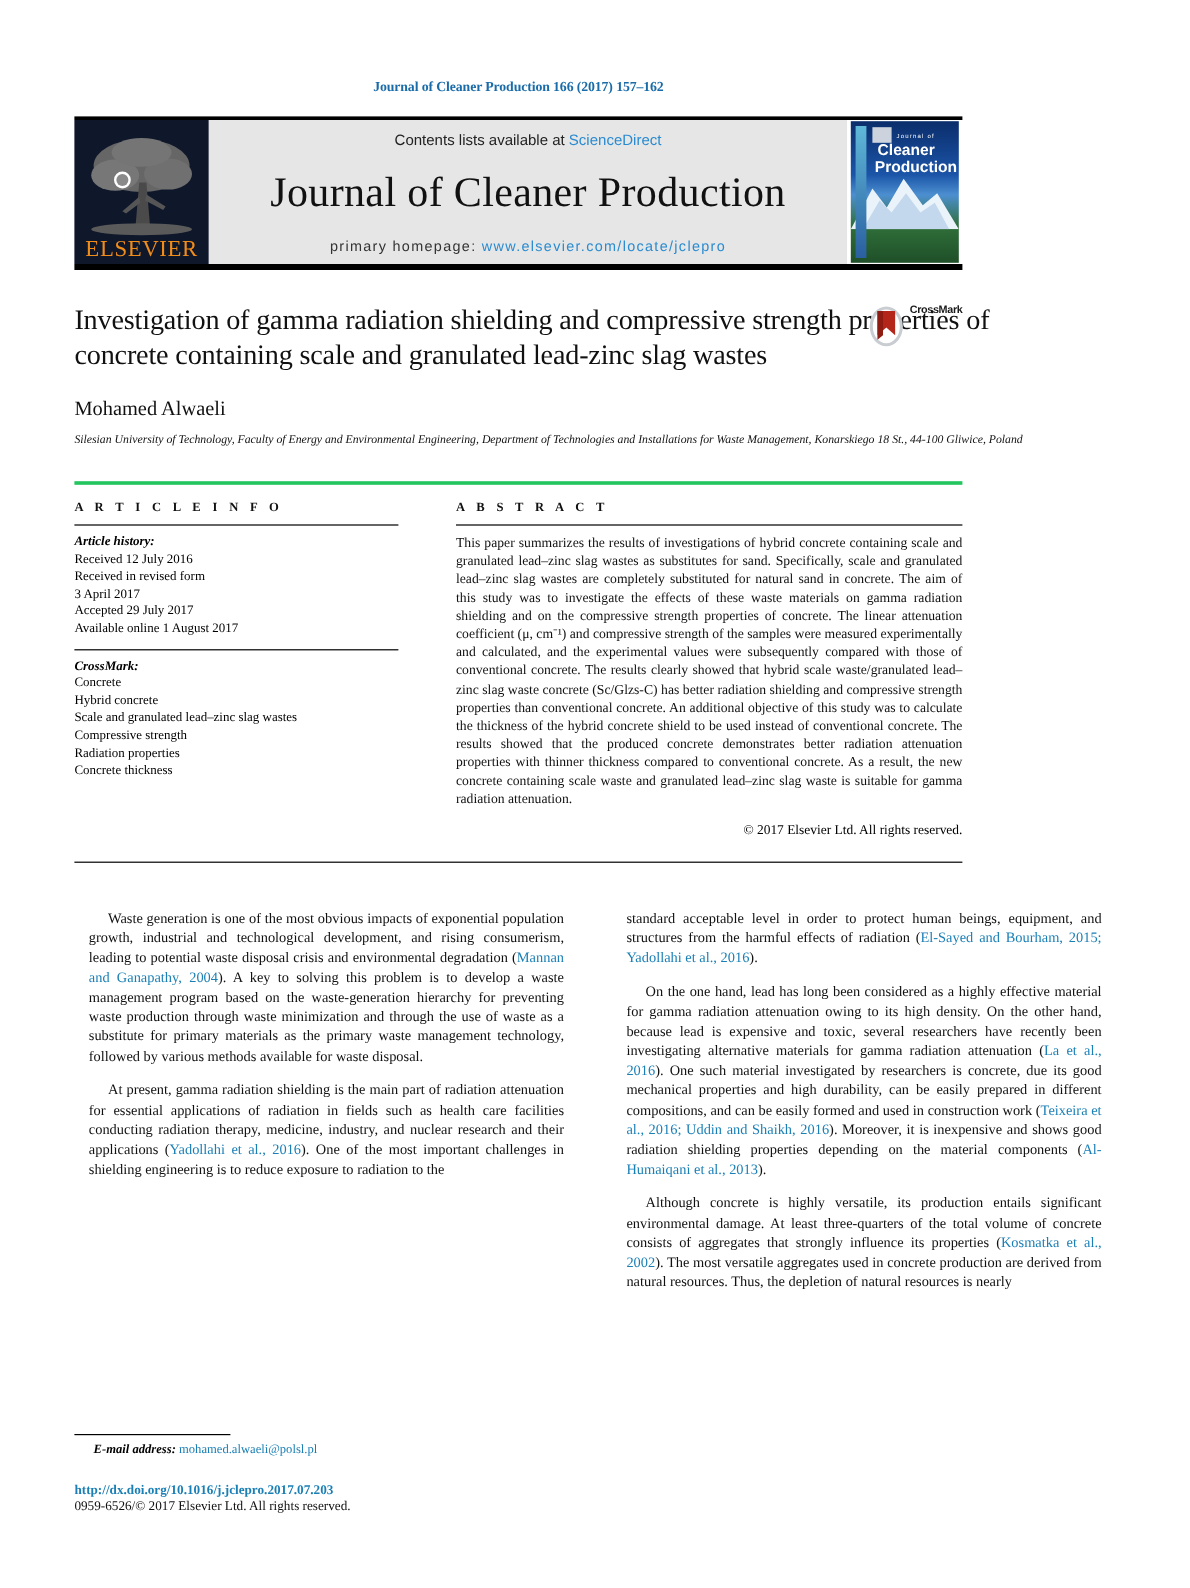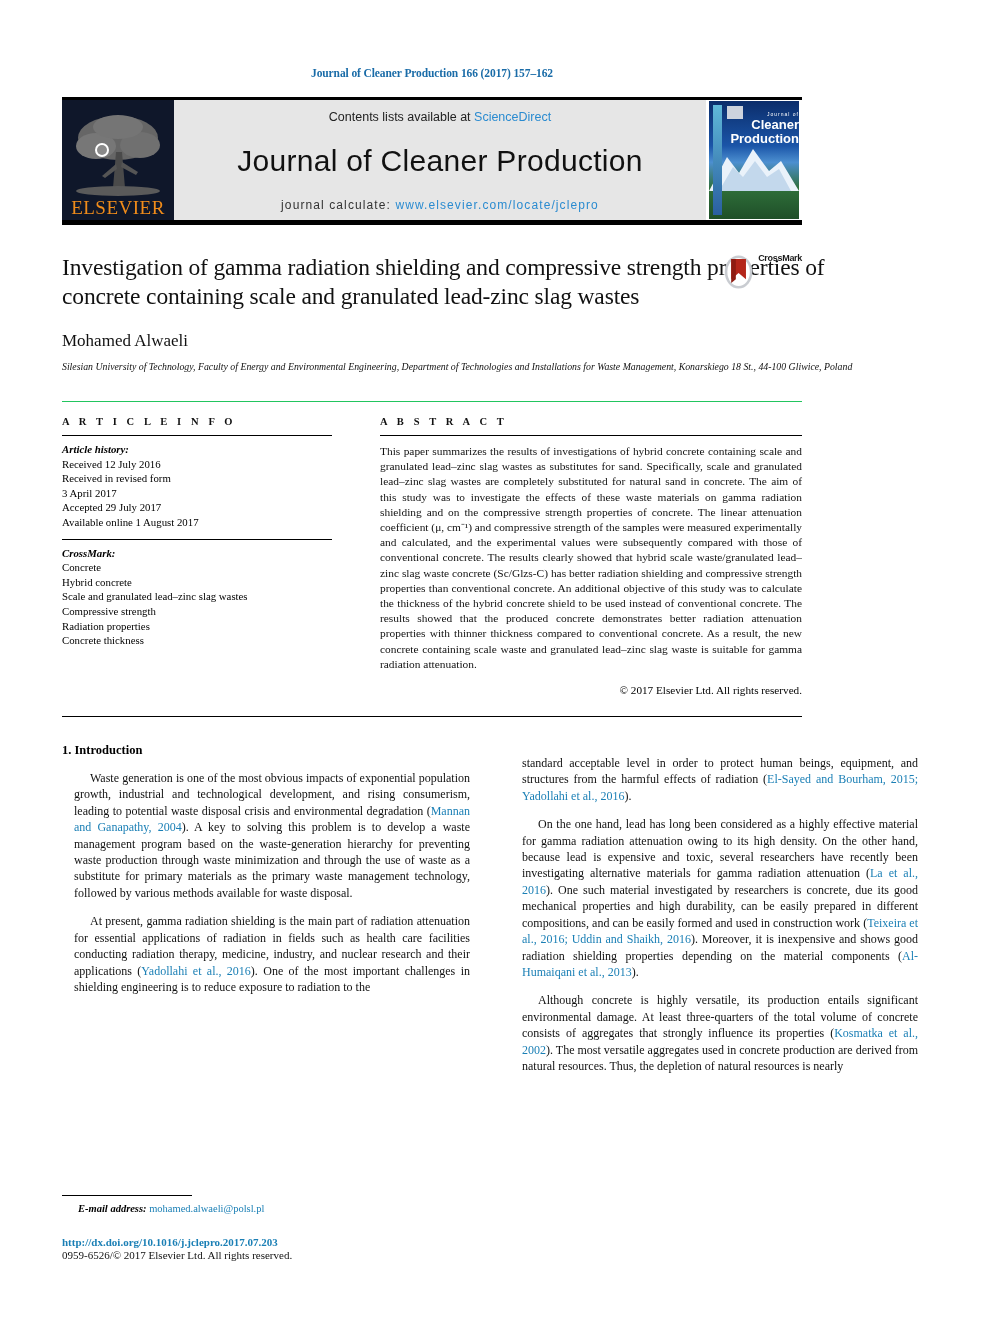--- a/index.html
+++ b/index.html
@@ -77,22 +77,22 @@
   }
   .contents-line {
     font-family: Liberation Sans, sans-serif;
     font-size: 12.5px;
     color: #222;
   }
   .contents-line .sd {
     color: #2a8bd0;
   }
   .journal-name {
-    font-family: Liberation Sans, sans-serif;
-    font-size: 30px;
+    font-family: Liberation Serif, serif;
+    font-size: 35px;
     color: #111;
     letter-spacing: 0.3px;
   }
   .homepage-line {
     font-family: "Liberation Sans", sans-serif;
     font-size: 12px;
     color: #333;
     letter-spacing: 1.1px;
   }
   .homepage-line .url { color: #2a8bd0; }
@@ -118,21 +118,21 @@
     height: 48px;
   }
   .cover-strip {
     position: absolute;
     left: 4px; top: 4px; bottom: 4px;
     width: 9px;
     background: linear-gradient(#5fb8d8, #2a5fa0);
   }
   .cover-title {
     position: absolute;
-    left: 20px; right: 0; top: 10px;
+    left: 20px; right: 20px; top: 10px;
     color: #fff;
     font-family: "Liberation Sans", sans-serif;
     font-weight: bold;
     font-size: 13px;
     line-height: 14px;
     text-align: right;
   }
   .cover-sup {
     font-size: 5px;
     font-weight: normal;
@@ -205,21 +205,21 @@
     font-size: 9.8px;
     line-height: 14px;
     color: #111;
     margin-top: 9px;
     width: 800px;
   }
 
   
   .infoabs {
     margin-top: 27px;
-    border-top: 1px solid #22c55e;
+    border-top: 3px solid #22c55e;
     padding-top: 14px;
     display: flex;
     gap: 0px;
   }
   .col-info {
     width: 300px;
     flex: 0 0 300px;
     padding-right: 30px;
     box-sizing: border-box;
   }
@@ -360,21 +360,21 @@
       </svg>
       <div class="elsevier-word">ELSEVIER</div>
     </div>
 
     <div class="mast-center">
       <div class="contents-line">
         <span>Contents lists available at </span><span class="sd">ScienceDirect</span>
       </div>
       <div class="journal-name">Journal of Cleaner Production</div>
       <div class="homepage-line">
-        <span>journal calculate: </span><span class="url">www.elsevier.com/locate/jclepro</span>
+        <span>primary homepage: </span><span class="url">www.elsevier.com/locate/jclepro</span>
       </div>
     </div>
 
     <div class="cover-thumb">
       <div class="cover-inner">
         <svg class="cover-mtn" viewBox="0 0 90 48" preserveAspectRatio="none">
           <polygon points="0,48 18,14 30,30 44,6 60,28 72,18 90,48" fill="#eaf2fa"></polygon>
           <polygon points="10,48 24,24 34,34 46,18 58,34 70,26 82,48" fill="#c3d8ec"></polygon>
         </svg>
         <div class="cover-strip"></div>
@@ -434,21 +434,20 @@
     <div class="col-abs">
       <div class="sec-caps">A B S T R A C T</div>
       <div class="rule"></div>
       <div class="abstract">This paper summarizes the results of investigations of hybrid concrete containing scale and granulated lead–zinc slag wastes as substitutes for sand. Specifically, scale and granulated lead–zinc slag wastes are completely substituted for natural sand in concrete. The aim of this study was to investigate the effects of these waste materials on gamma radiation shielding and on the compressive strength properties of concrete. The linear attenuation coefficient (μ, cm⁻¹) and compressive strength of the samples were measured experimentally and calculated, and the experimental values were subsequently compared with those of conventional concrete. The results clearly showed that hybrid scale waste/granulated lead–zinc slag waste concrete (Sc/Glzs-C) has better radiation shielding and compressive strength properties than conventional concrete. An additional objective of this study was to calculate the thickness of the hybrid concrete shield to be used instead of conventional concrete. The results showed that the produced concrete demonstrates better radiation attenuation properties with thinner thickness compared to conventional concrete. As a result, the new concrete containing scale waste and granulated lead–zinc slag waste is suitable for gamma radiation attenuation.</div>
       <div class="copyline">© 2017 Elsevier Ltd. All rights reserved.</div>
     </div>
   </div>
 
   <div class="bodywrap">
     <div class="bcol">
-      <h2 class="sec-title">1. Introduction</h2>
       <div id="left-paras">
           <p class="para"><span>Waste generation is one of the most obvious impacts of exponential population growth, industrial and technological development, and rising consumerism, leading to potential waste disposal crisis and environmental degradation (</span><span class="cite">Mannan and Ganapathy, 2004</span><span>). A key to solving this problem is to develop a waste management program based on the waste-generation hierarchy for preventing waste production through waste minimization and through the use of waste as a substitute for primary materials as the primary waste management technology, followed by various methods available for waste disposal.</span></p>
           <p class="para"><span>At present, gamma radiation shielding is the main part of radiation attenuation for essential applications of radiation in fields such as health care facilities conducting radiation therapy, medicine, industry, and nuclear research and their applications (</span><span class="cite">Yadollahi et al., 2016</span><span>). One of the most important challenges in shielding engineering is to reduce exposure to radiation to the</span></p>
         </div>
     </div>
     <div class="bcol">
       <div id="right-paras">
           <p class="para" style="text-indent: 0px;"><span>standard acceptable level in order to protect human beings, equipment, and structures from the harmful effects of radiation (</span><span class="cite">El-Sayed and Bourham, 2015; Yadollahi et al., 2016</span><span>).</span></p>
           <p class="para"><span>On the one hand, lead has long been considered as a highly effective material for gamma radiation attenuation owing to its high density. On the other hand, because lead is expensive and toxic, several researchers have recently been investigating alternative materials for gamma radiation attenuation (</span><span class="cite">La et al., 2016</span><span>). One such material investigated by researchers is concrete, due its good mechanical properties and high durability, can be easily prepared in different compositions, and can be easily formed and used in construction work (</span><span class="cite">Teixeira et al., 2016; Uddin and Shaikh, 2016</span><span>). Moreover, it is inexpensive and shows good radiation shielding properties depending on the material components (</span><span class="cite">Al-Humaiqani et al., 2013</span><span>).</span></p>
           <p class="para"><span>Although concrete is highly versatile, its production entails significant environmental damage. At least three-quarters of the total volume of concrete consists of aggregates that strongly influence its properties (</span><span class="cite">Kosmatka et al., 2002</span><span>). The most versatile aggregates used in concrete production are derived from natural resources. Thus, the depletion of natural resources is nearly</span></p>

